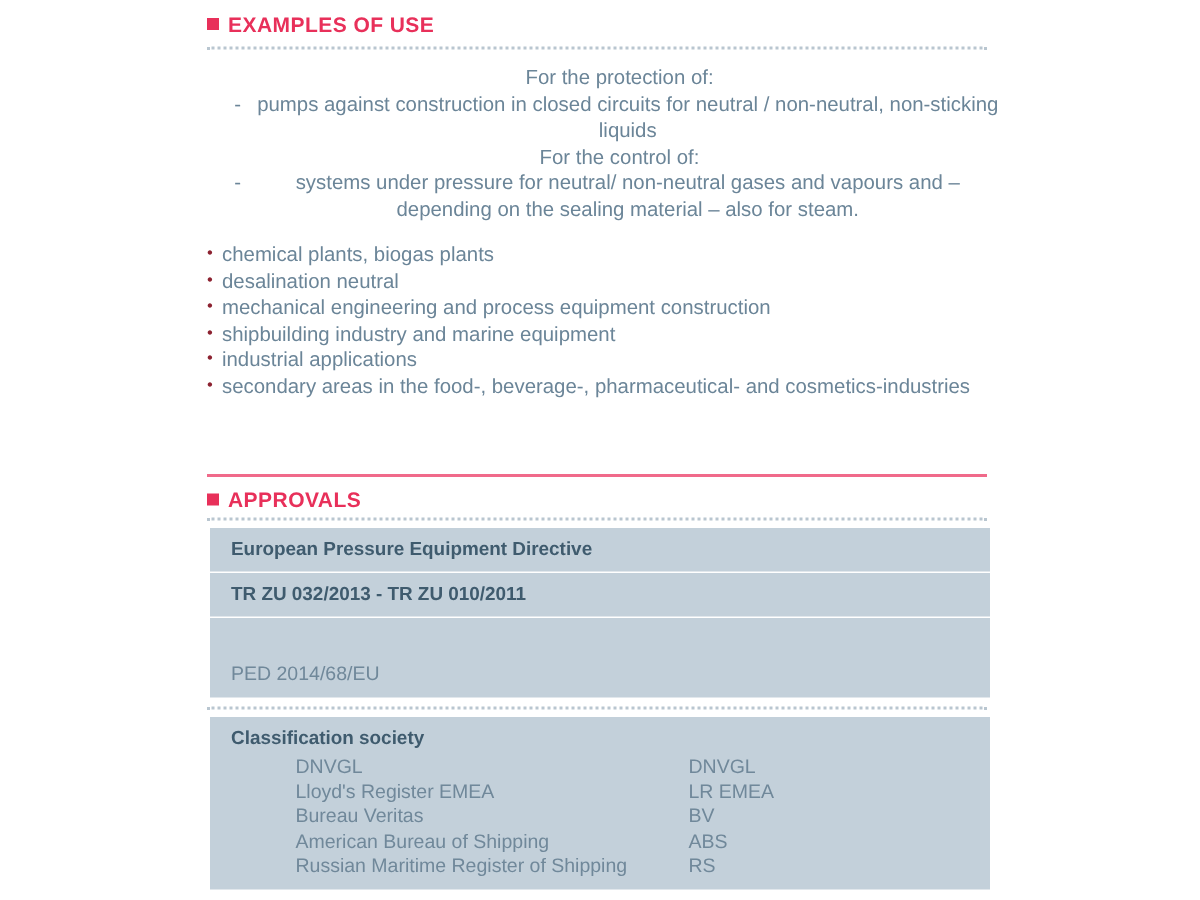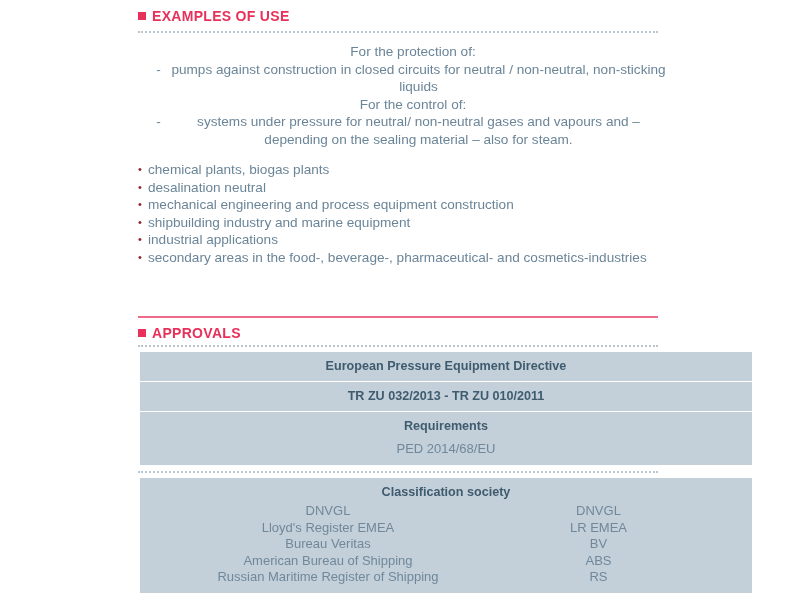--- a/index.html
+++ b/index.html
@@ -89,35 +89,35 @@
     font-size: 11px;
     line-height: 17.5px;
   }
   .bullet-body {
     flex: 1 1 auto;
   }
 
   
   .panel {
     background: #c3d0da;
-    width: 612px;
+    width: 520px;
     box-sizing: border-box;
     padding: 6px 14px 7px 14px;
-    text-align: center;
   }
   .panel-title {
     color: #3f5b6e;
     font-size: 12.6px;
     font-weight: bold;
     line-height: 16px;
   }
   .panel-line {
     color: #70889a;
     font-size: 13px;
     line-height: 16.5px;
+    margin-top: 16px;
   }
   .panel-spacer-sm { height: 7px; }
   .panel-spacer-xs { height: 3px; }
 
   .kv-row {
     display: flex;
     line-height: 16.5px;
     margin-left: 43px;
   }
   .kv-name {
@@ -212,21 +212,20 @@
 
   <div id="panel-1" class="panel">
     <div class="panel-title">European Pressure Equipment Directive</div>
   </div>
 
   <div id="panel-2" class="panel">
     <div class="panel-title">TR ZU 032/2013 - TR ZU 010/2011</div>
   </div>
 
   <div id="panel-3" class="panel">
-    <div class="panel-title">Requirements</div>
     <div class="panel-spacer-sm"></div>
     <div class="panel-line">PED 2014/68/EU</div>
   </div>
 
   <div id="rule-3" class="rule-dotted"></div>
 
   <div id="panel-4" class="panel">
     <div class="panel-title">Classification society</div>
     <div class="panel-spacer-xs"></div>
 

